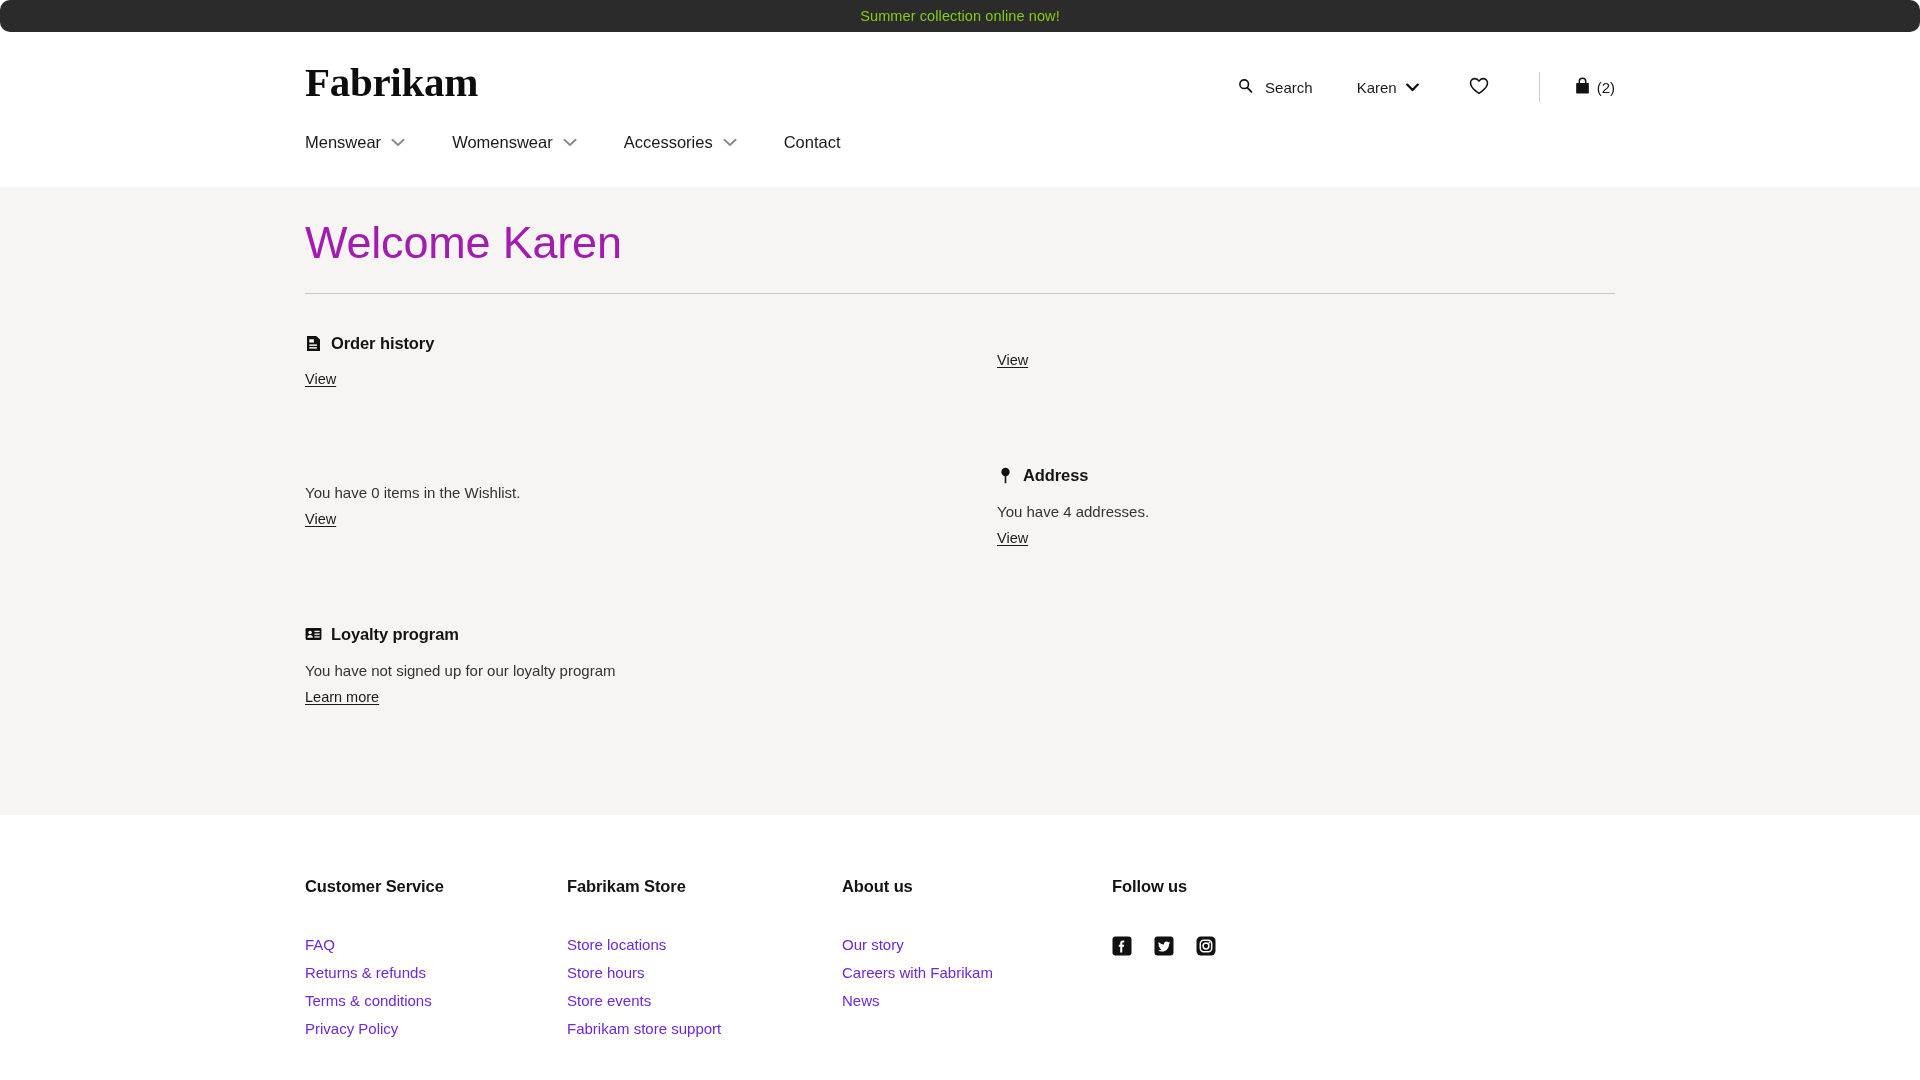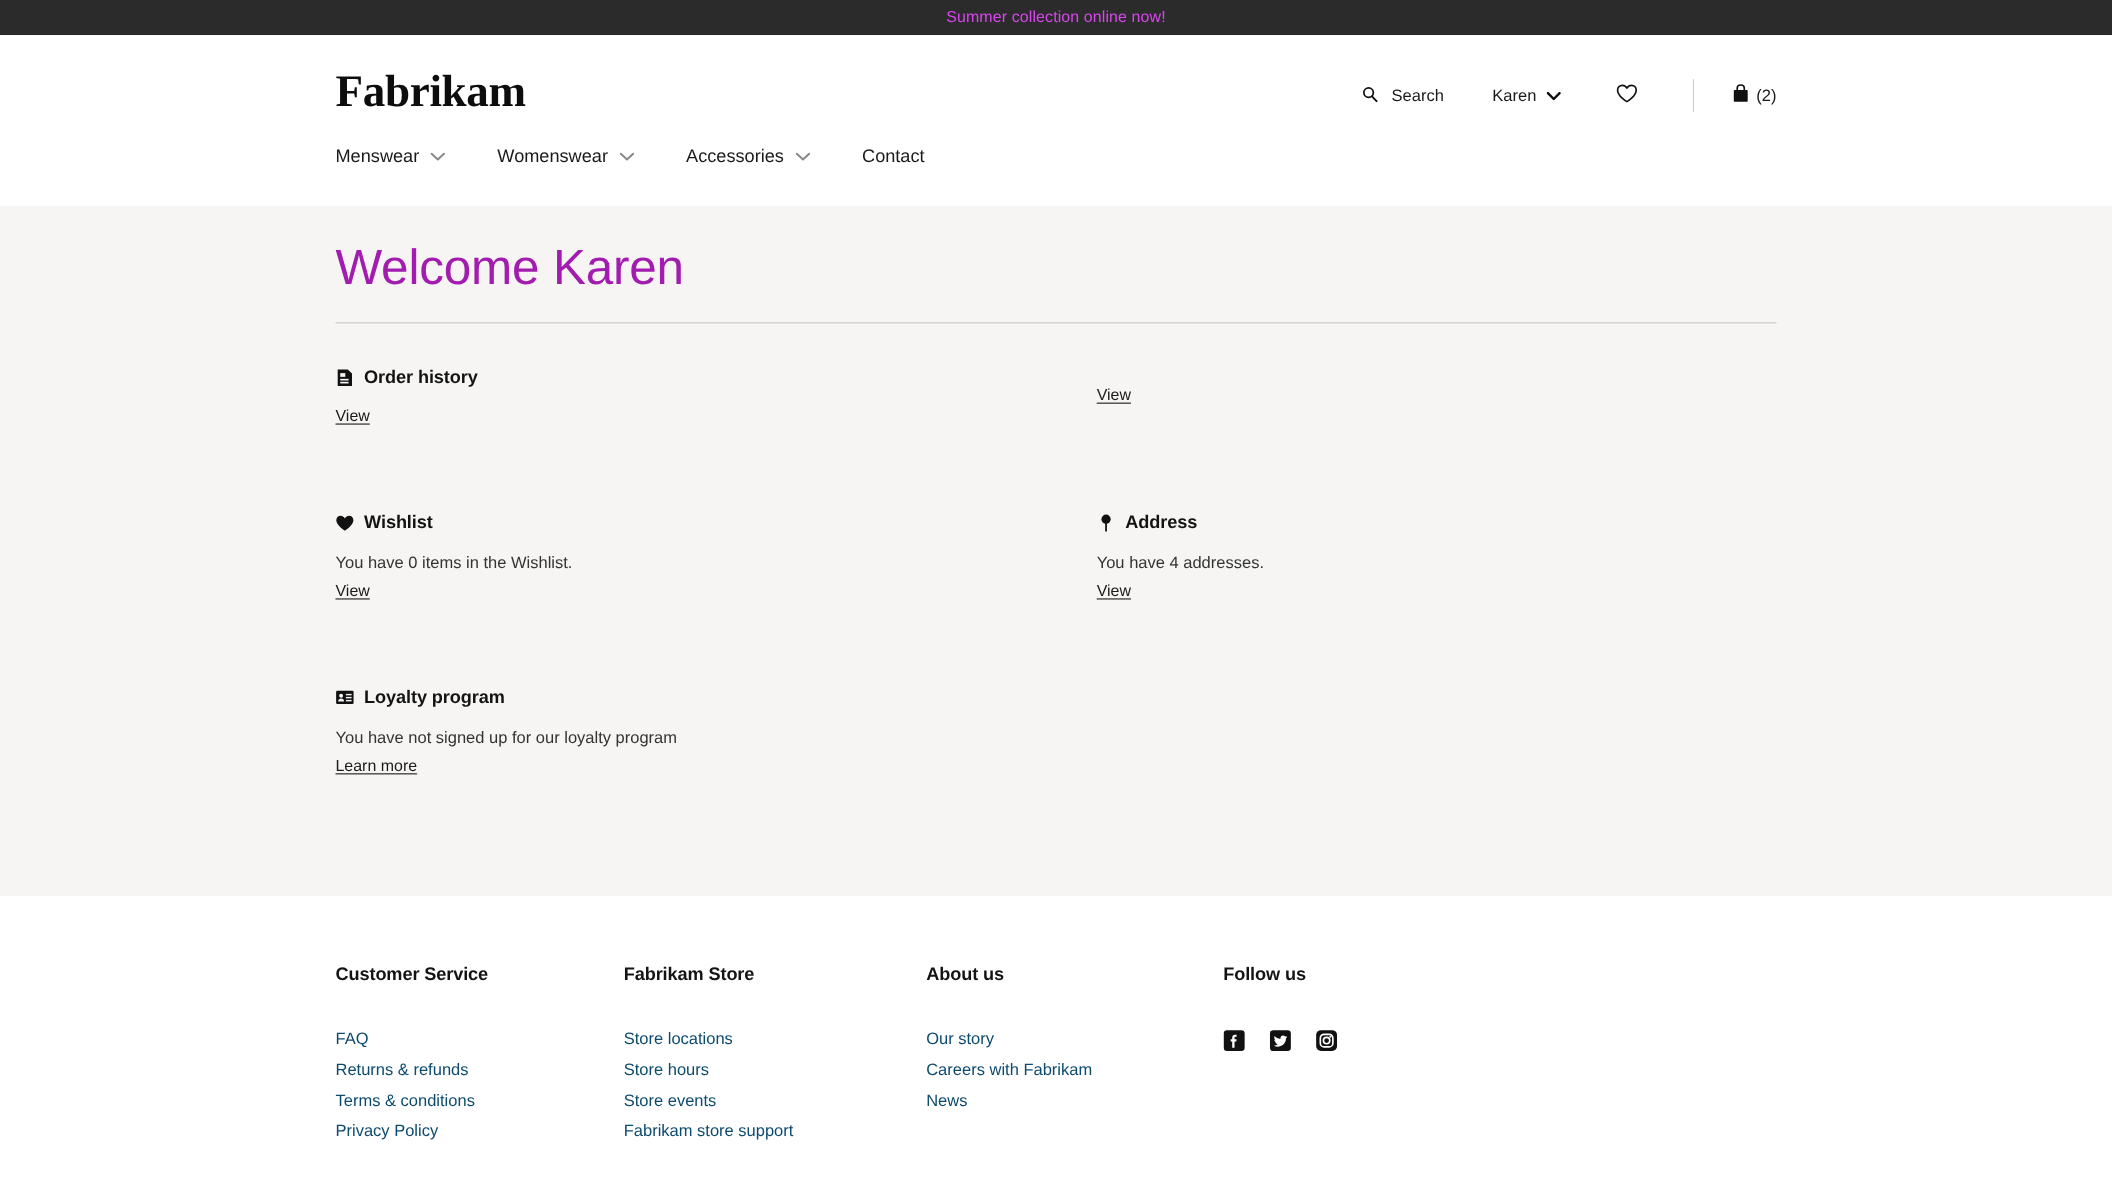--- a/index.html
+++ b/index.html
@@ -14,26 +14,27 @@
     font-family: "Liberation Sans", sans-serif;
     background: #ffffff;
     color: #1a1a1a;
     -webkit-font-smoothing: antialiased;
   }
 
   
   .announce {
     height: 32px;
     background: #2b2b2b;
-    color: #d946ef;
+    color: #84cc16;
     display: flex;
     align-items: center;
     justify-content: center;
     font-size: 14.5px;
     letter-spacing: 0.1px;
+    border-radius: 10px;
   }
 
   
   .header {
     background: #ffffff;
     height: 155px;
     position: relative;
   }
   .shell {
     width: 1310px;
@@ -192,21 +193,21 @@
   .fcol-title {
     font-size: 16.5px;
     font-weight: 700;
     color: #141414;
     margin-bottom: 40px;
     letter-spacing: -0.1px;
   }
   .fcol-link {
     display: block;
     font-size: 15px;
-    color: #0c4a6e;
+    color: #6d28d9;
     text-decoration: none;
     margin-bottom: 11px;
     cursor: pointer;
   }
   .socials {
     display: flex;
     align-items: center;
     gap: 22px;
     margin-top: 4px;
   }
@@ -332,28 +333,20 @@
           <span class="card-title">Order history</span>
         </div>
         <a class="card-link no-desc">View</a>
       </section>
 
       <section class="card">
         <a class="card-link no-desc">View</a>
       </section>
 
       <section class="card">
-        <div class="card-head">
-          <span class="card-icon">
-            <svg width="17" height="15" viewBox="0 0 18 16" fill="none">
-              <path d="M9 15.3 C9 15.3 0.7 10.2 0.7 5.2 C0.7 2.7 2.5 0.9 4.8 0.9 C6.5 0.9 8.1 1.9 9 3.5 C9.9 1.9 11.5 0.9 13.2 0.9 C15.5 0.9 17.3 2.7 17.3 5.2 C17.3 10.2 9 15.3 9 15.3 Z" fill="#111"></path>
-            </svg>
-          </span>
-          <span class="card-title">Wishlist</span>
-        </div>
         <div class="card-desc">You have 0 items in the Wishlist.</div>
         <a class="card-link">View</a>
       </section>
 
       <section class="card">
         <div class="card-head">
           <span class="card-icon">
             <svg width="11" height="17" viewBox="0 0 11 17" fill="none">
               <circle cx="5.5" cy="5" r="4.2" fill="#111"></circle>
               <path d="M4.7 8.4 H6.3 L6.3 16.2 H4.7 Z" fill="#111"></path>

